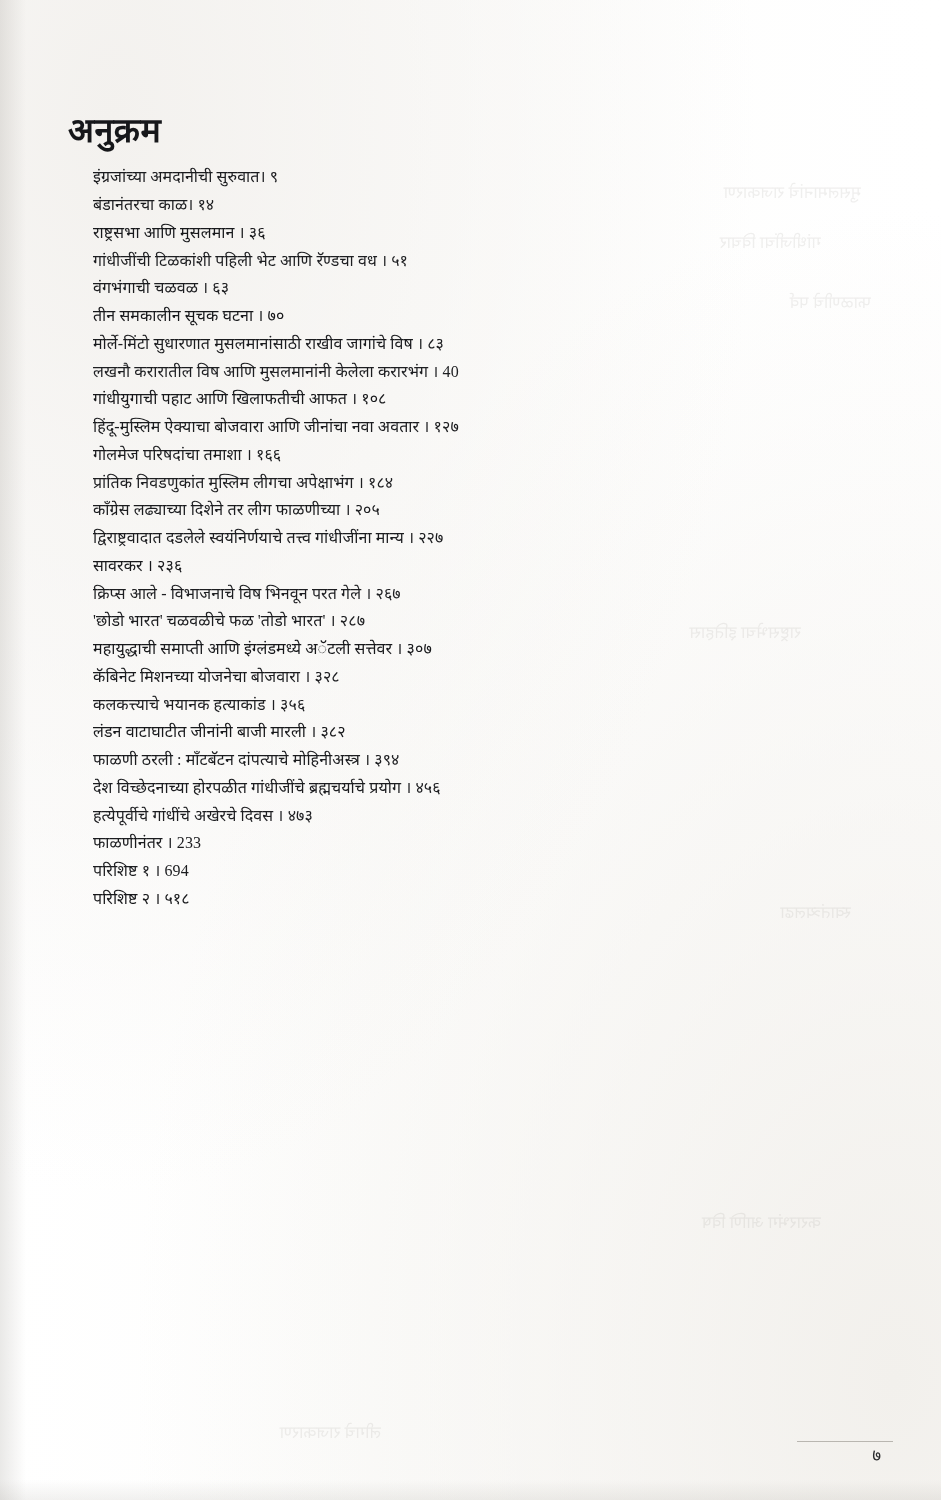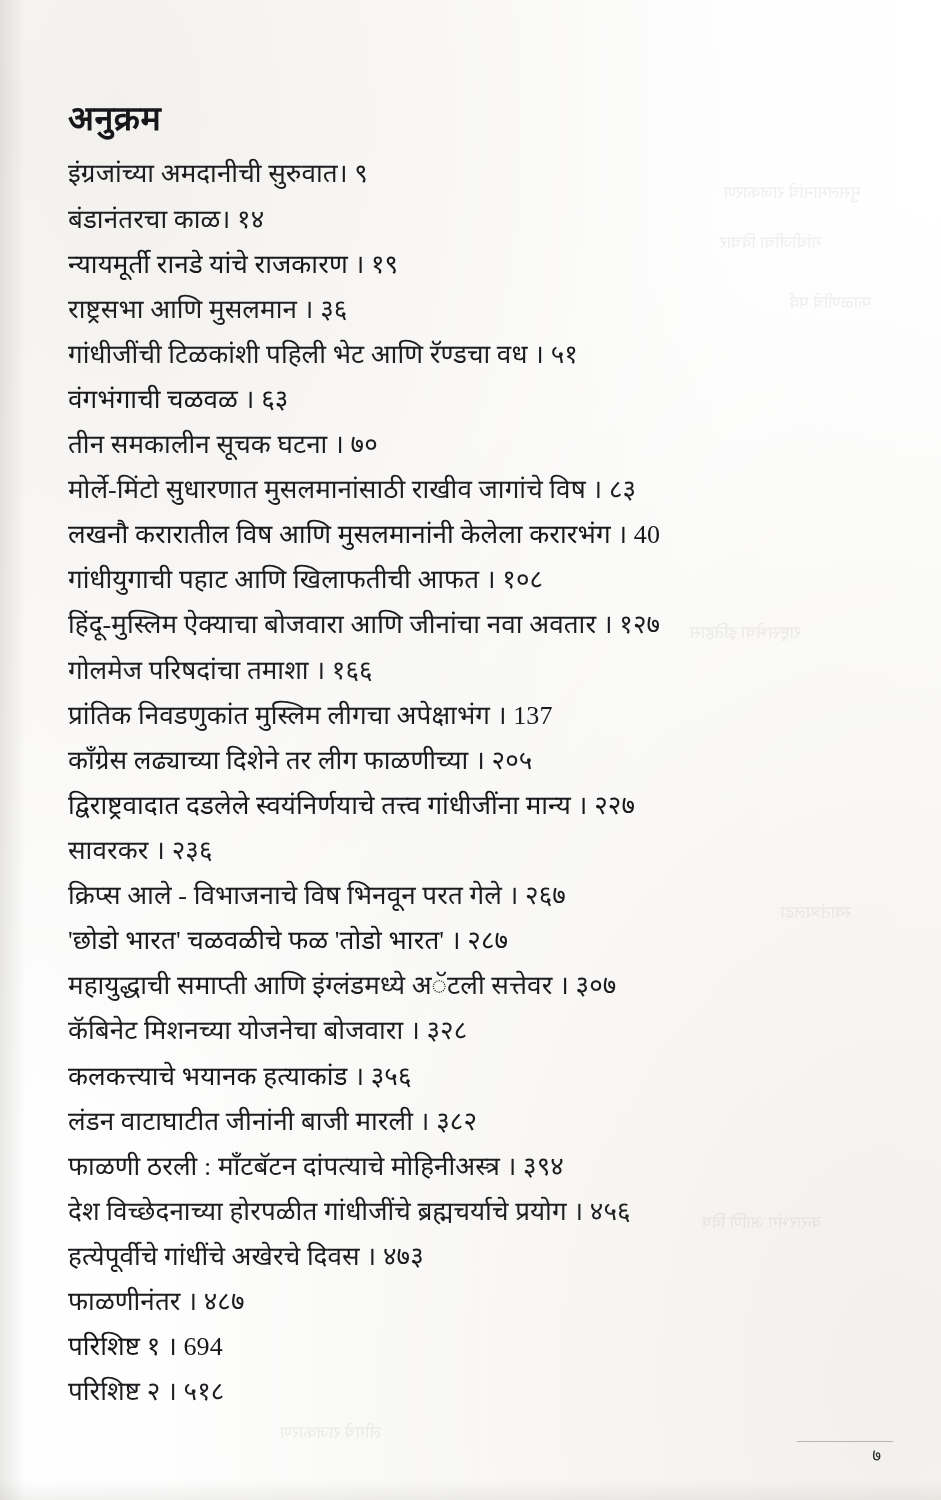--- a/index.html
+++ b/index.html
@@ -38,45 +38,46 @@
     position: absolute;
     font-family: "Liberation Serif", serif;
     font-size: 17px;
     color: #6f6a62;
     white-space: nowrap;
   }
 
   .content {
     position: absolute;
     left: 68px;
-    top: 100px;
+    top: 112px;
     width: 800px;
   }
 
   .toc-title {
     font-size: 34px;
     font-weight: 700;
     color: #16171a;
     letter-spacing: 0.5px;
     margin: 0 0 14px 0;
     line-height: 1.1;
   }
 
   .toc-list {
     list-style: none;
     margin: 0;
     padding: 0;
   }
 
   .toc-entry {
-    font-size: 26px;
+    font-size: 16px;
     line-height: 1.735;
     color: #1b1c1f;
     white-space: nowrap;
     letter-spacing: 0.1px;
+    margin-left: 25px;
   }
 
   
   .toc-entry:nth-child(3n) { color: #17181b; }
   .toc-entry:nth-child(4n) { color: #1d1e21; }
 
   .page-number {
     position: absolute;
     right: 60px;
     bottom: 34px;
@@ -124,43 +125,42 @@
 </div>
 
 <div class="edge-shadow-left"></div>
 <div class="edge-shadow-bottom"></div>
 
 <div class="content">
   <h1 class="toc-title">अनुक्रम</h1>
   <ul class="toc-list">
     <li class="toc-entry">इंग्रजांच्या अमदानीची सुरुवात। ९</li>
     <li class="toc-entry">बंडानंतरचा काळ। १४</li>
-    <li class="toc-entry">न्यायमूर्ती रानडे यांचे राजकारण । १९</li>
     <li class="toc-entry">राष्ट्रसभा आणि मुसलमान । ३६</li>
     <li class="toc-entry">गांधीजींची टिळकांशी पहिली भेट आणि रॅण्डचा वध । ५१</li>
     <li class="toc-entry">वंगभंगाची चळवळ । ६३</li>
     <li class="toc-entry">तीन समकालीन सूचक घटना । ७०</li>
     <li class="toc-entry">मोर्ले-मिंटो सुधारणात मुसलमानांसाठी राखीव जागांचे विष । ८३</li>
     <li class="toc-entry">लखनौ करारातील विष आणि मुसलमानांनी केलेला करारभंग । 40</li>
     <li class="toc-entry">गांधीयुगाची पहाट आणि खिलाफतीची आफत । १०८</li>
     <li class="toc-entry">हिंदू-मुस्लिम ऐक्याचा बोजवारा आणि जीनांचा नवा अवतार । १२७</li>
     <li class="toc-entry">गोलमेज परिषदांचा तमाशा । १६६</li>
-    <li class="toc-entry">प्रांतिक निवडणुकांत मुस्लिम लीगचा अपेक्षाभंग । 137</li>
+    <li class="toc-entry">प्रांतिक निवडणुकांत मुस्लिम लीगचा अपेक्षाभंग । १८४</li>
     <li class="toc-entry">काँग्रेस लढ्याच्या दिशेने तर लीग फाळणीच्या । २०५</li>
     <li class="toc-entry">द्विराष्ट्रवादात दडलेले स्वयंनिर्णयाचे तत्त्व गांधीजींना मान्य । २२७</li>
     <li class="toc-entry">सावरकर । २३६</li>
     <li class="toc-entry">क्रिप्स आले - विभाजनाचे विष भिनवून परत गेले । २६७</li>
     <li class="toc-entry">'छोडो भारत' चळवळीचे फळ 'तोडो भारत' । २८७</li>
     <li class="toc-entry">महायुद्धाची समाप्ती आणि इंग्लंडमध्ये अॅटली सत्तेवर । ३०७</li>
     <li class="toc-entry">कॅबिनेट मिशनच्या योजनेचा बोजवारा । ३२८</li>
     <li class="toc-entry">कलकत्त्याचे भयानक हत्याकांड । ३५६</li>
     <li class="toc-entry">लंडन वाटाघाटीत जीनांनी बाजी मारली । ३८२</li>
     <li class="toc-entry">फाळणी ठरली : माँटबॅटन दांपत्याचे मोहिनीअस्त्र । ३९४</li>
     <li class="toc-entry">देश विच्छेदनाच्या होरपळीत गांधीजींचे ब्रह्मचर्याचे प्रयोग । ४५६</li>
     <li class="toc-entry">हत्येपूर्वीचे गांधींचे अखेरचे दिवस । ४७३</li>
-    <li class="toc-entry">फाळणीनंतर । ४८७</li>
+    <li class="toc-entry">फाळणीनंतर । 233</li>
     <li class="toc-entry">परिशिष्ट १ । 694</li>
     <li class="toc-entry">परिशिष्ट २ । ५१८</li>
   </ul>
 </div>
 
 <div class="rule-bottom"></div>
 <div class="page-number">७</div>
 
 </body></html>

